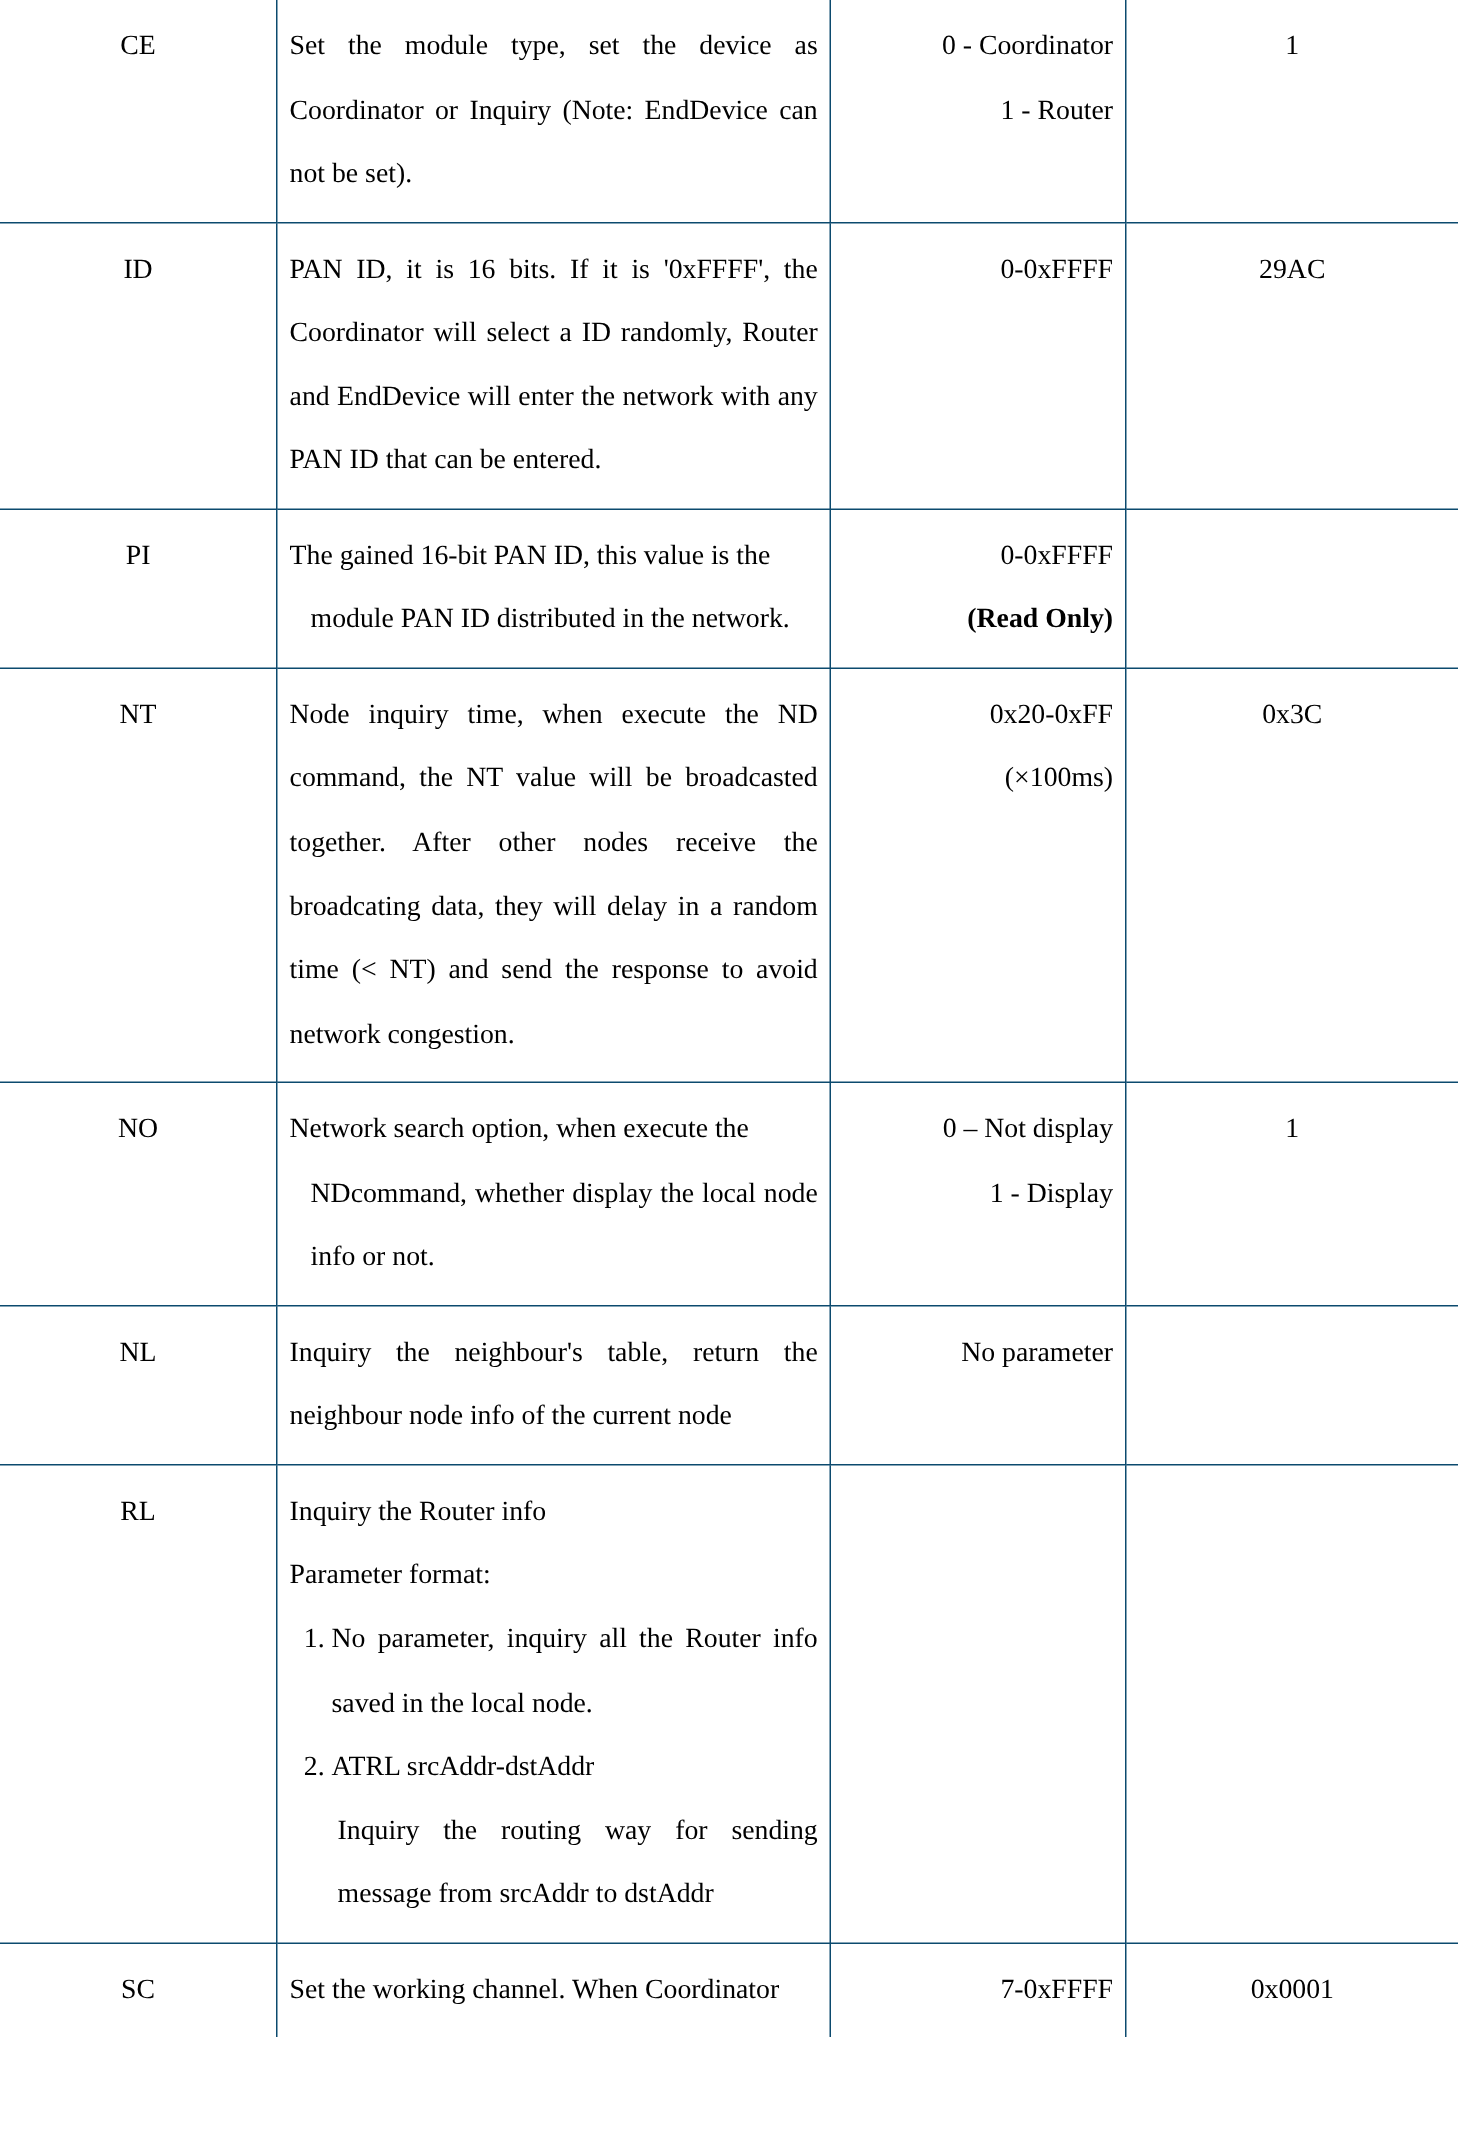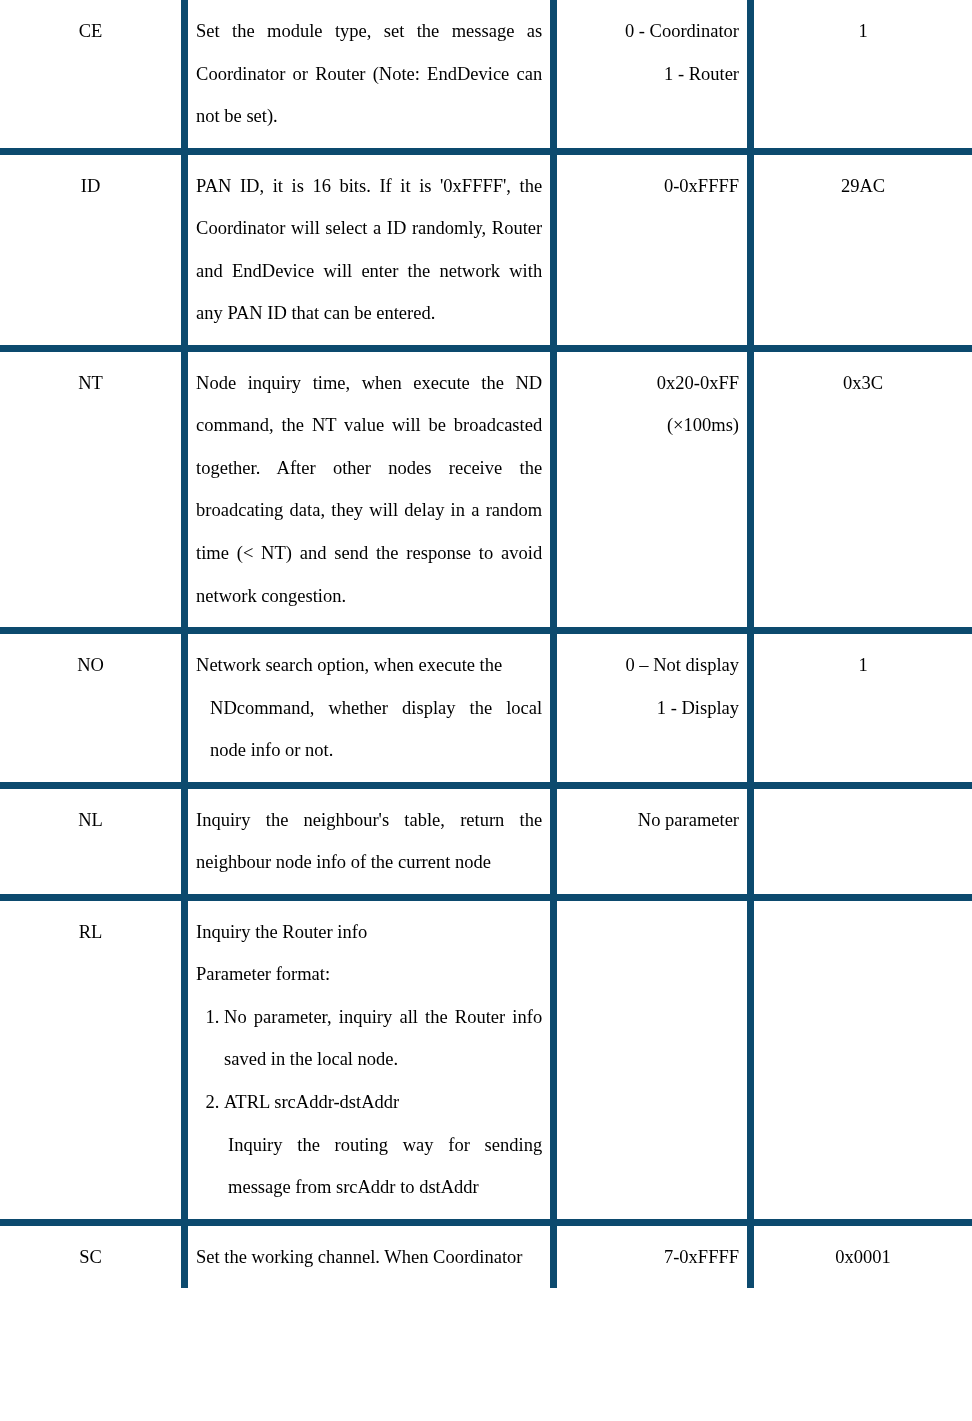--- a/index.html
+++ b/index.html
@@ -10,21 +10,21 @@
     color: #000;
     background: #fff;
     width: 972px;
   }
   table {
     border-collapse: collapse;
     width: 100%;
     table-layout: fixed;
   }
   td {
-    border: 7px solid #0c4a6e;
+    border: 1px solid #0c4a6e;
     vertical-align: top;
     padding: 10px 8px 10px 8px;
     line-height: 2.3;
   }
   
   table { border-left: none; border-right: none; }
   tr td:first-child { border-left: none; }
   tr td:last-child { border-right: none; }
   
   tr:first-child td { border-top: none; }
@@ -48,37 +48,49 @@
 <colgroup>
   <col class="col-cmd">
   <col class="col-desc">
   <col class="col-range">
   <col class="col-def">
 </colgroup>
 <tbody>
 
 <tr>
   <td class="col-cmd">CE</td>
-  <td class="col-desc">Set the module type, set the message as Coordinator or Router (Note: EndDevice can not be set).</td>
+  <td class="col-desc">Set the module type, set the device as Coordinator or Inquiry (Note: EndDevice can not be set).</td>
   <td class="col-range">
     <span>0 - Coordinator</span><br>
     <span>1 - Router</span>
   </td>
   <td class="col-def">1</td>
 </tr>
 
 <tr>
   <td class="col-cmd">ID</td>
   <td class="col-desc">PAN ID, it is 16 bits. If it is '0xFFFF', the Coordinator will select a ID randomly, Router and EndDevice will enter the network with any PAN ID that can be entered.</td>
   <td class="col-range">
     <span>0-0xFFFF</span>
   </td>
   <td class="col-def">29AC</td>
 </tr>
 
+<tr>
+  <td class="col-cmd">PI</td>
+  <td class="col-desc">
+    <span>The gained 16-bit PAN ID, this value is the</span>
+    <span class="indent">module PAN ID distributed in the network.</span>
+  </td>
+  <td class="col-range">
+    <span>0-0xFFFF</span><br>
+    <span class="bold">(Read Only)</span>
+  </td>
+  <td class="col-def"></td>
+</tr>
 
 <tr>
   <td class="col-cmd">NT</td>
   <td class="col-desc">Node inquiry time, when execute the ND command, the NT value will be broadcasted together. After other nodes receive the broadcating data, they will delay in a random time (&lt; NT) and send the response to avoid network congestion.</td>
   <td class="col-range">
     <span>0x20-0xFF</span><br>
     <span>(×100ms)</span>
   </td>
   <td class="col-def">0x3C</td>
 </tr>

